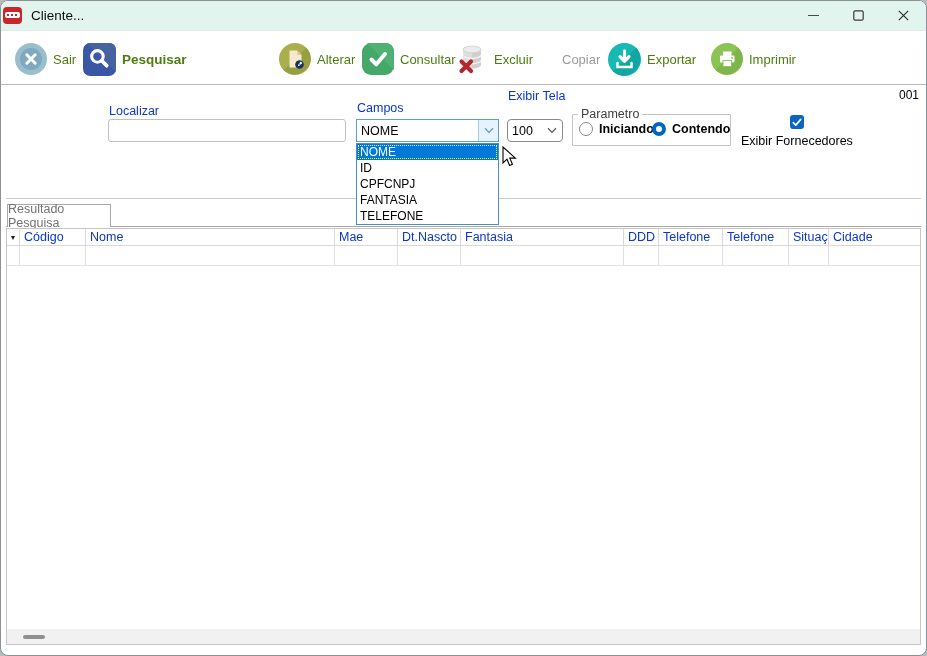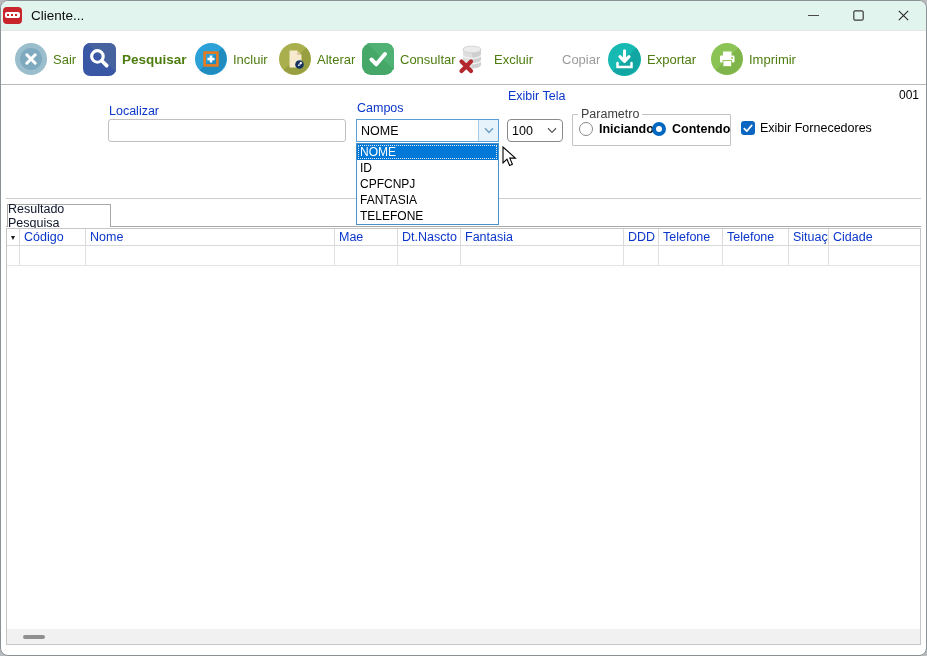--- a/index.html
+++ b/index.html
@@ -52,34 +52,34 @@
 
   .groupbox { position:absolute; left:571px; top:106px; width:159px; height:39px;
               border:1px solid #c3c3c3; border-radius:1px; }
   .groupbox legend { font-size:12.5px; color:#404040; padding:0 3px; margin-left:5px; }
   .radio-row { position:absolute; left:578px; top:121px; display:flex; align-items:center; gap:6px; }
   .radio-row2 { left:651px; }
   .radio { width:14px; height:14px; border-radius:50%; background:#fff; border:1px solid #8a8a8a; }
   .radio.checked { border:4px solid #0067c0; }
   .radio-label { font-size:12.5px; color:#000;font-weight:bold; }
 
-  .checkbox-row { position:absolute; left:740px; top:120px; display:flex; align-items:center; gap:5px; }
+  .checkbox-row { position:absolute; left:740px; top:114px; display:flex; align-items:center; gap:5px;flex-direction:column; }
   .checkbox { width:14px; height:14px; background:#0b66c2; border-radius:3px; display:flex; align-items:center; justify-content:center; }
   .checkbox-label { font-size:12.5px; color:#000; }
 
   .panel-divider { position:absolute; left:5px; right:5px; top:197px; border-top:1px solid #cccccc; }
 
   
   .cursor { position:absolute; left:501px; top:145px; z-index:40; }
 
   
   .tab-strip-line { position:absolute; left:5px; right:5px; top:225px; border-top:1px solid #a9a9a9; }
   .tab { position:absolute; left:6px; top:203px; width:104px; height:23px; background:#fff;
          border:1px solid #a9a9a9; border-bottom:none; display:flex; align-items:center; justify-content:center;
-         font-size:12.5px; color:#0f172a; }
+         font-size:12.5px; color:#737373; }
 
   .grid { position:absolute; left:5px; right:5px; top:227px; bottom:10px;
           border:1px solid #c6c6c6; background:#fff; }
   .grid-header { display:flex; height:17px; border-bottom:1px solid #d9d9d9; }
   .gh-cell { font-size:12.5px; color:#0a36cc; display:flex; align-items:center; padding-left:4px;
              border-right:1px solid #d9d9d9; overflow:hidden; white-space:nowrap; flex:0 0 auto; }
   .gh-ind { color:#1a1a1a; font-size:7px; justify-content:center; padding-left:0; }
   .grid-row { display:flex; height:20px; border-bottom:1px solid #e4e4e4; }
   .gr-cell { border-right:1px solid #e0e0e0; flex:0 0 auto; }
 
@@ -131,29 +131,20 @@
     <div class="tb" style="left:82px">
       <svg width="33" height="33" viewBox="0 0 32 32">
         <rect width="32" height="32" rx="7" fill="#3a57a5"></rect>
         <path d="M4 0 H25 Q32 0 32 7 V28 Z" fill="#46639f"></path>
         <circle cx="14" cy="13" r="5.6" fill="none" stroke="#fff" stroke-width="3"></circle>
         <line x1="18.2" y1="17.2" x2="23" y2="22" stroke="#fff" stroke-width="3.6" stroke-linecap="round"></line>
       </svg>
       <span class="tb-label bold">Pesquisar</span>
     </div>
 
-    <div class="tb" style="left:194px">
-      <svg width="32" height="32" viewBox="0 0 32 32">
-        <circle cx="16" cy="16" r="16" fill="#2ba1d8"></circle>
-        <path d="M27.3 4.7 A16 16 0 0 1 4.7 27.3 Z" fill="#1f8cc0"></path>
-        <rect x="9.6" y="9.6" width="12.8" height="12.8" fill="none" stroke="#e87b1e" stroke-width="2.6"></rect>
-        <path d="M16 12.4 V19.6 M12.4 16 H19.6" stroke="#fff" stroke-width="2.6"></path>
-      </svg>
-      <span class="tb-label">Incluir</span>
-    </div>
 
     <div class="tb" style="left:278px">
       <svg width="32" height="32" viewBox="0 0 32 32">
         <circle cx="16" cy="16" r="16" fill="#a9af4c"></circle>
         <path d="M27.3 4.7 A16 16 0 0 1 4.7 27.3 Z" fill="#989f41"></path>
         <path d="M10.5 7.5 h7.5 l4.5 4.5 v12.5 h-12 z" fill="#f6e9cd"></path>
         <path d="M18 7.5 l4.5 4.5 h-4.5 z" fill="#ddcba4"></path>
         <circle cx="20.5" cy="21.5" r="4.3" fill="#16335f"></circle>
         <path d="M18.8 23.3 l1-2.6 1.5 1.5-2.5 1.1z M20.2 20.3 l1.7-1.7 1.4 1.4-1.7 1.7z" fill="#fff"></path>
       </svg>

